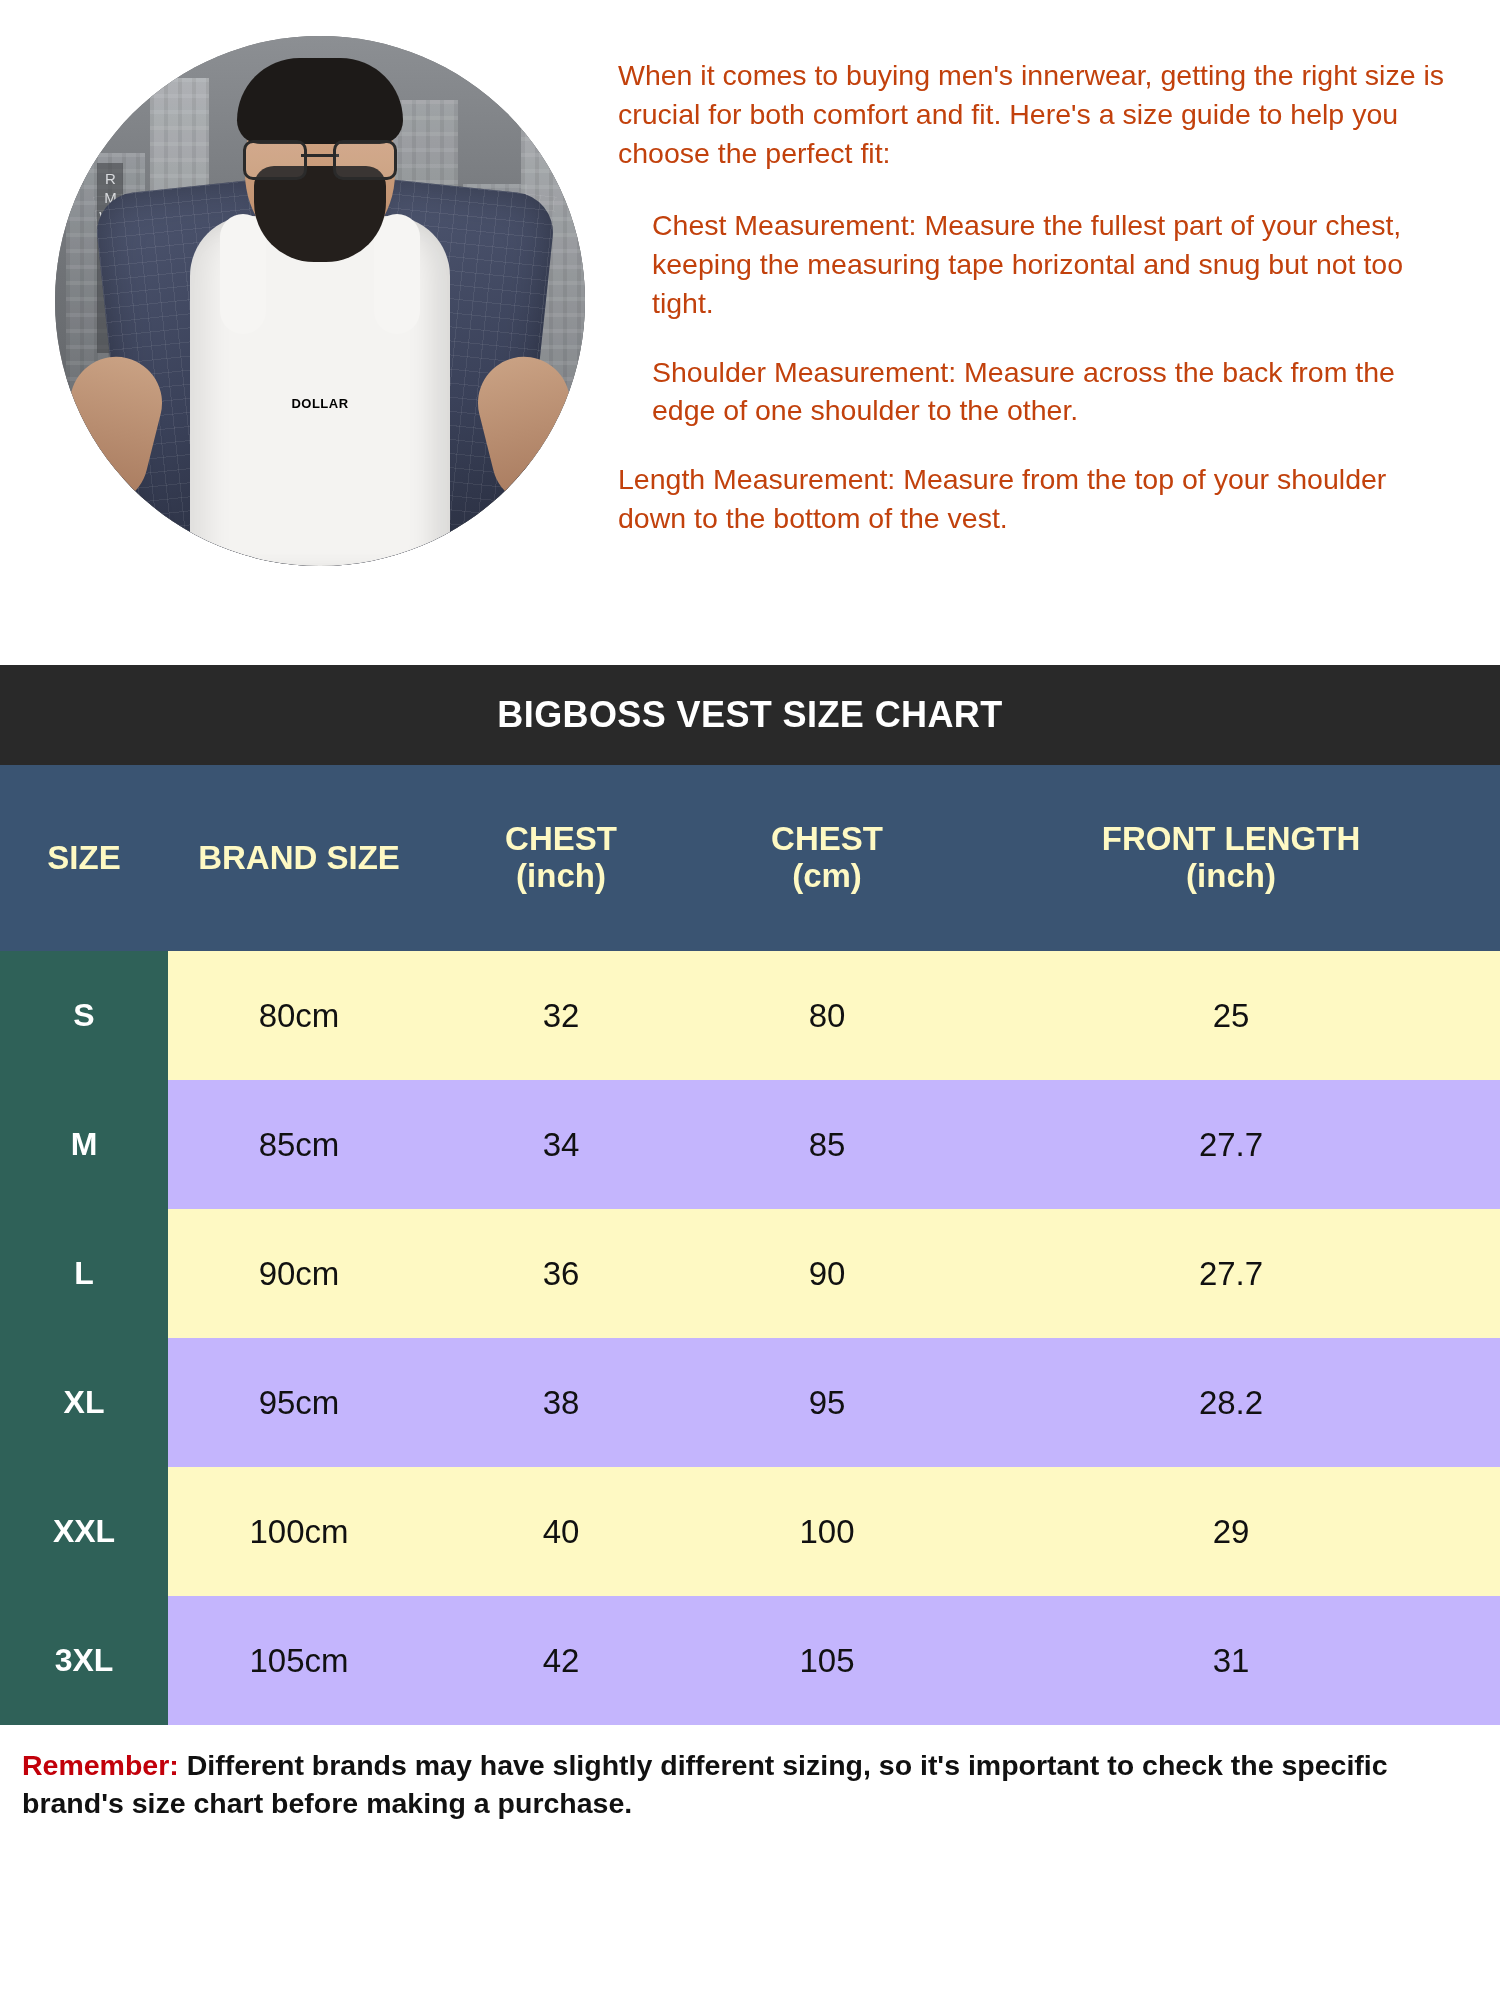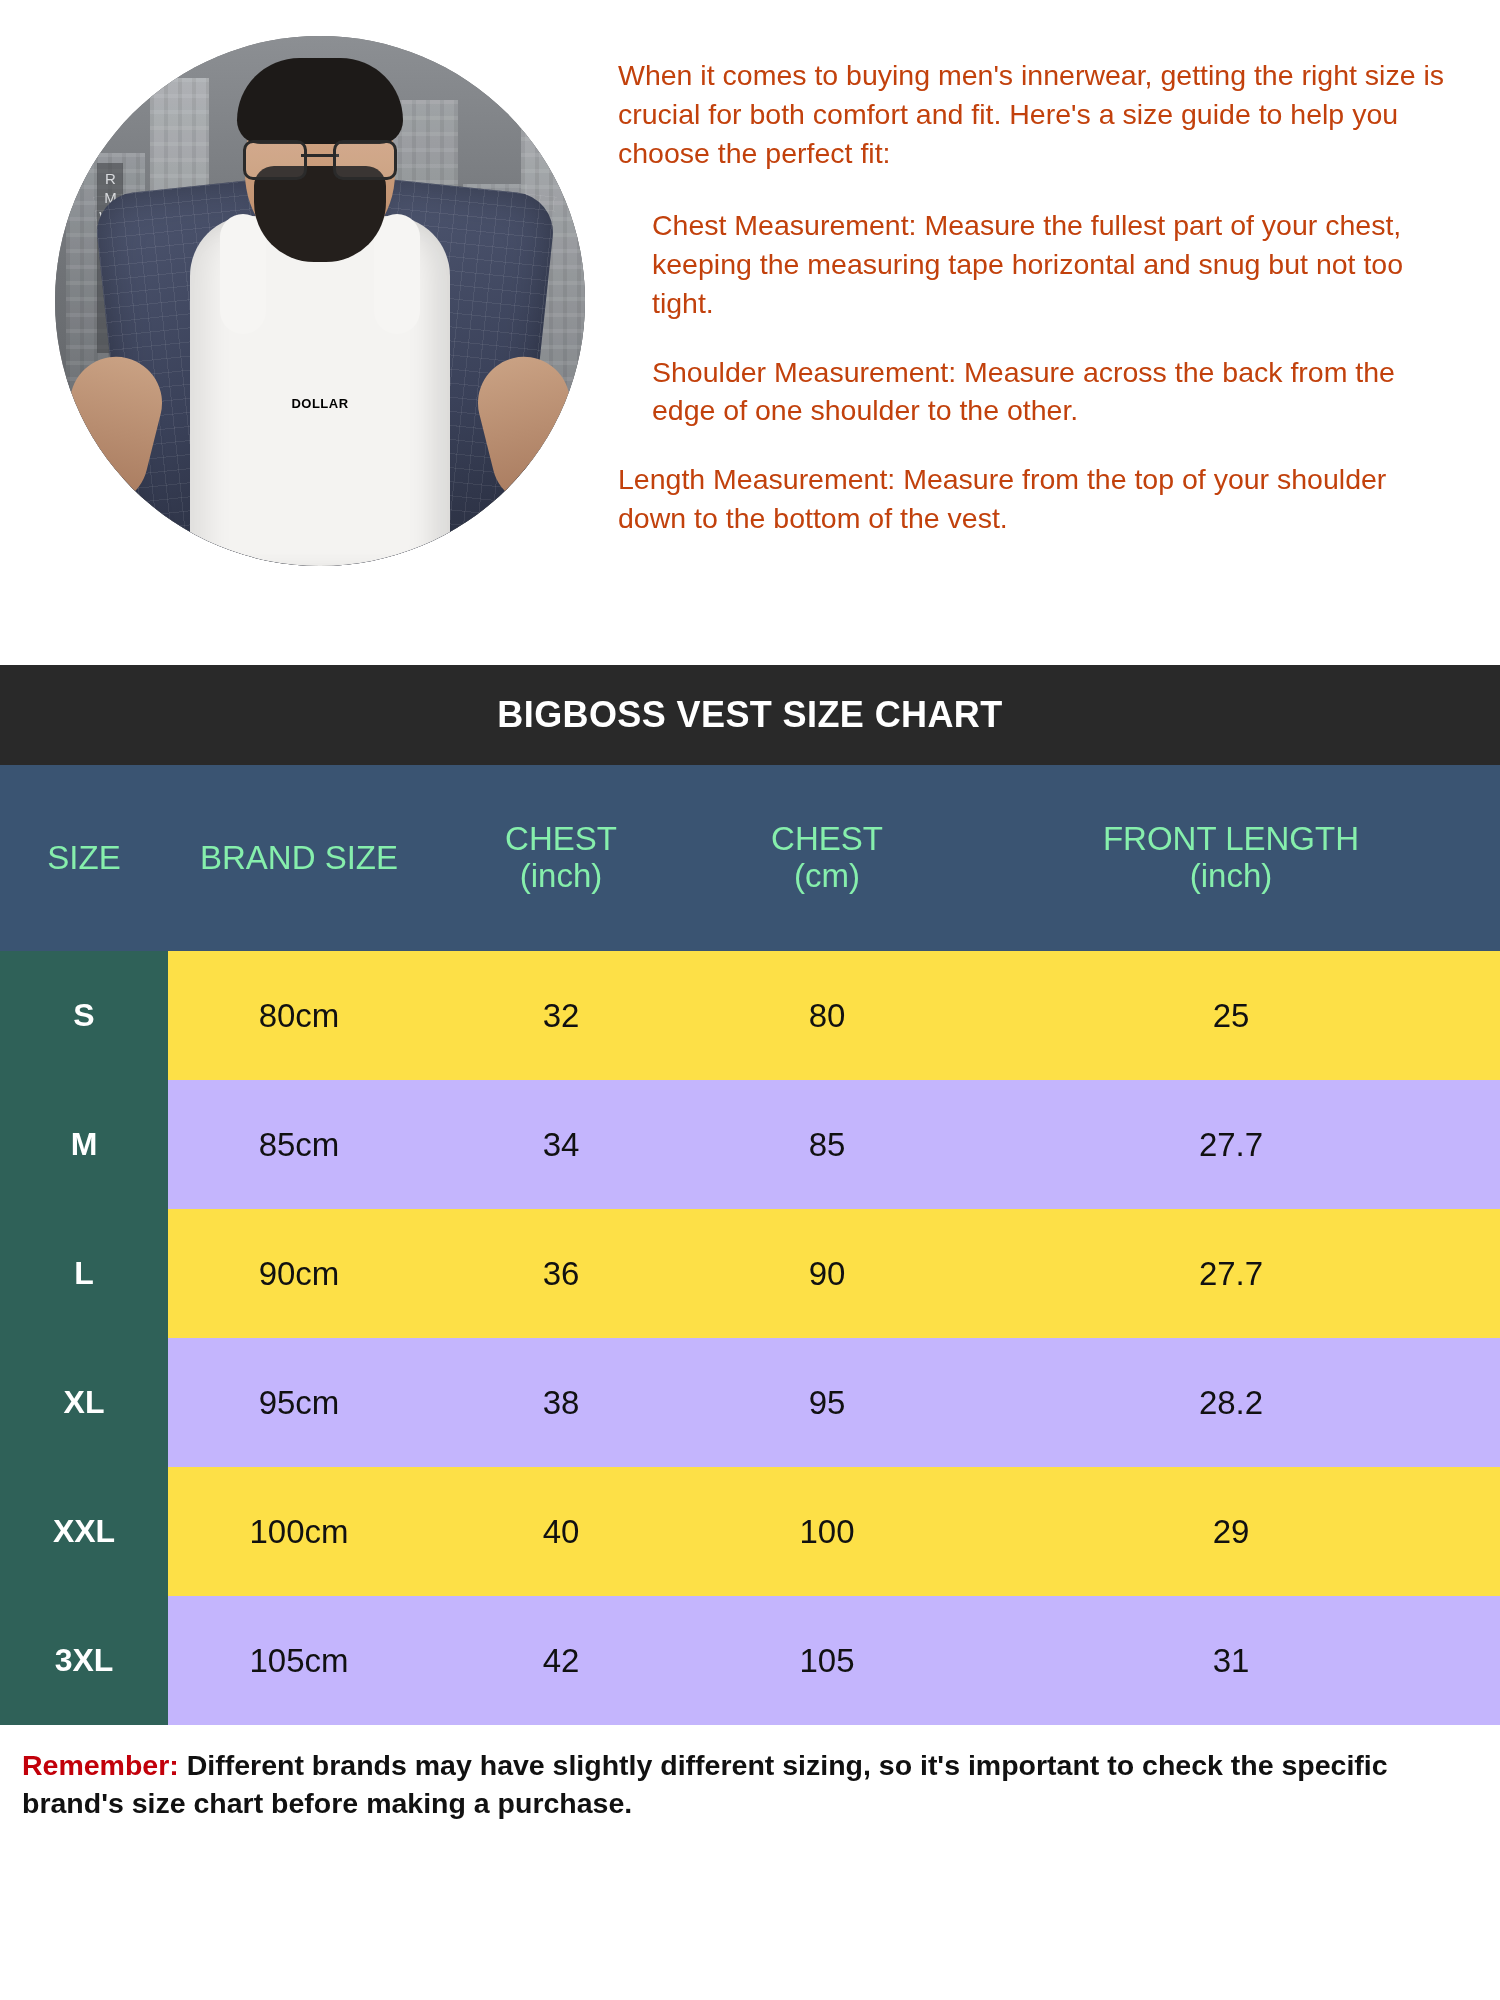--- a/index.html
+++ b/index.html
@@ -252,23 +252,23 @@
     width: 1500px;
     border-collapse: collapse;
     table-layout: fixed;
   }
   .table th, .table td {
     text-align: center;
     vertical-align: middle;
   }
   .thead-row th {
     background: #3a5472;
-    color: #86efac;
+    color: #fef9c3;
     font-size: 33px;
-    font-weight: normal;
+    font-weight: bold;
     height: 178px;
     line-height: 1.12;
     padding: 4px 22px;
   }
   .thead-row th.size-col { background: #3a5472; }
   .th-sub { display: block; }
 
   col.c-size { width: 168px; }
   col.c-brand { width: 262px; }
   col.c-chin { width: 262px; }
@@ -278,21 +278,21 @@
   .table td.size-cell {
     background: #2f6158;
     color: #ffffff;
     font-size: 32px;
     font-weight: bold;
     height: 127px;
   }
   .table td.data-cell {
     font-size: 33px;
     color: #111111;
-    background: #fde047;
+    background: #fef9c3;
   }
   tr.alt td.data-cell {
     background: #c4b5fd;
   }
 
   
   .footer {
     padding: 22px 22px 10px 22px;
     font-size: 28.5px;
     line-height: 1.32;

